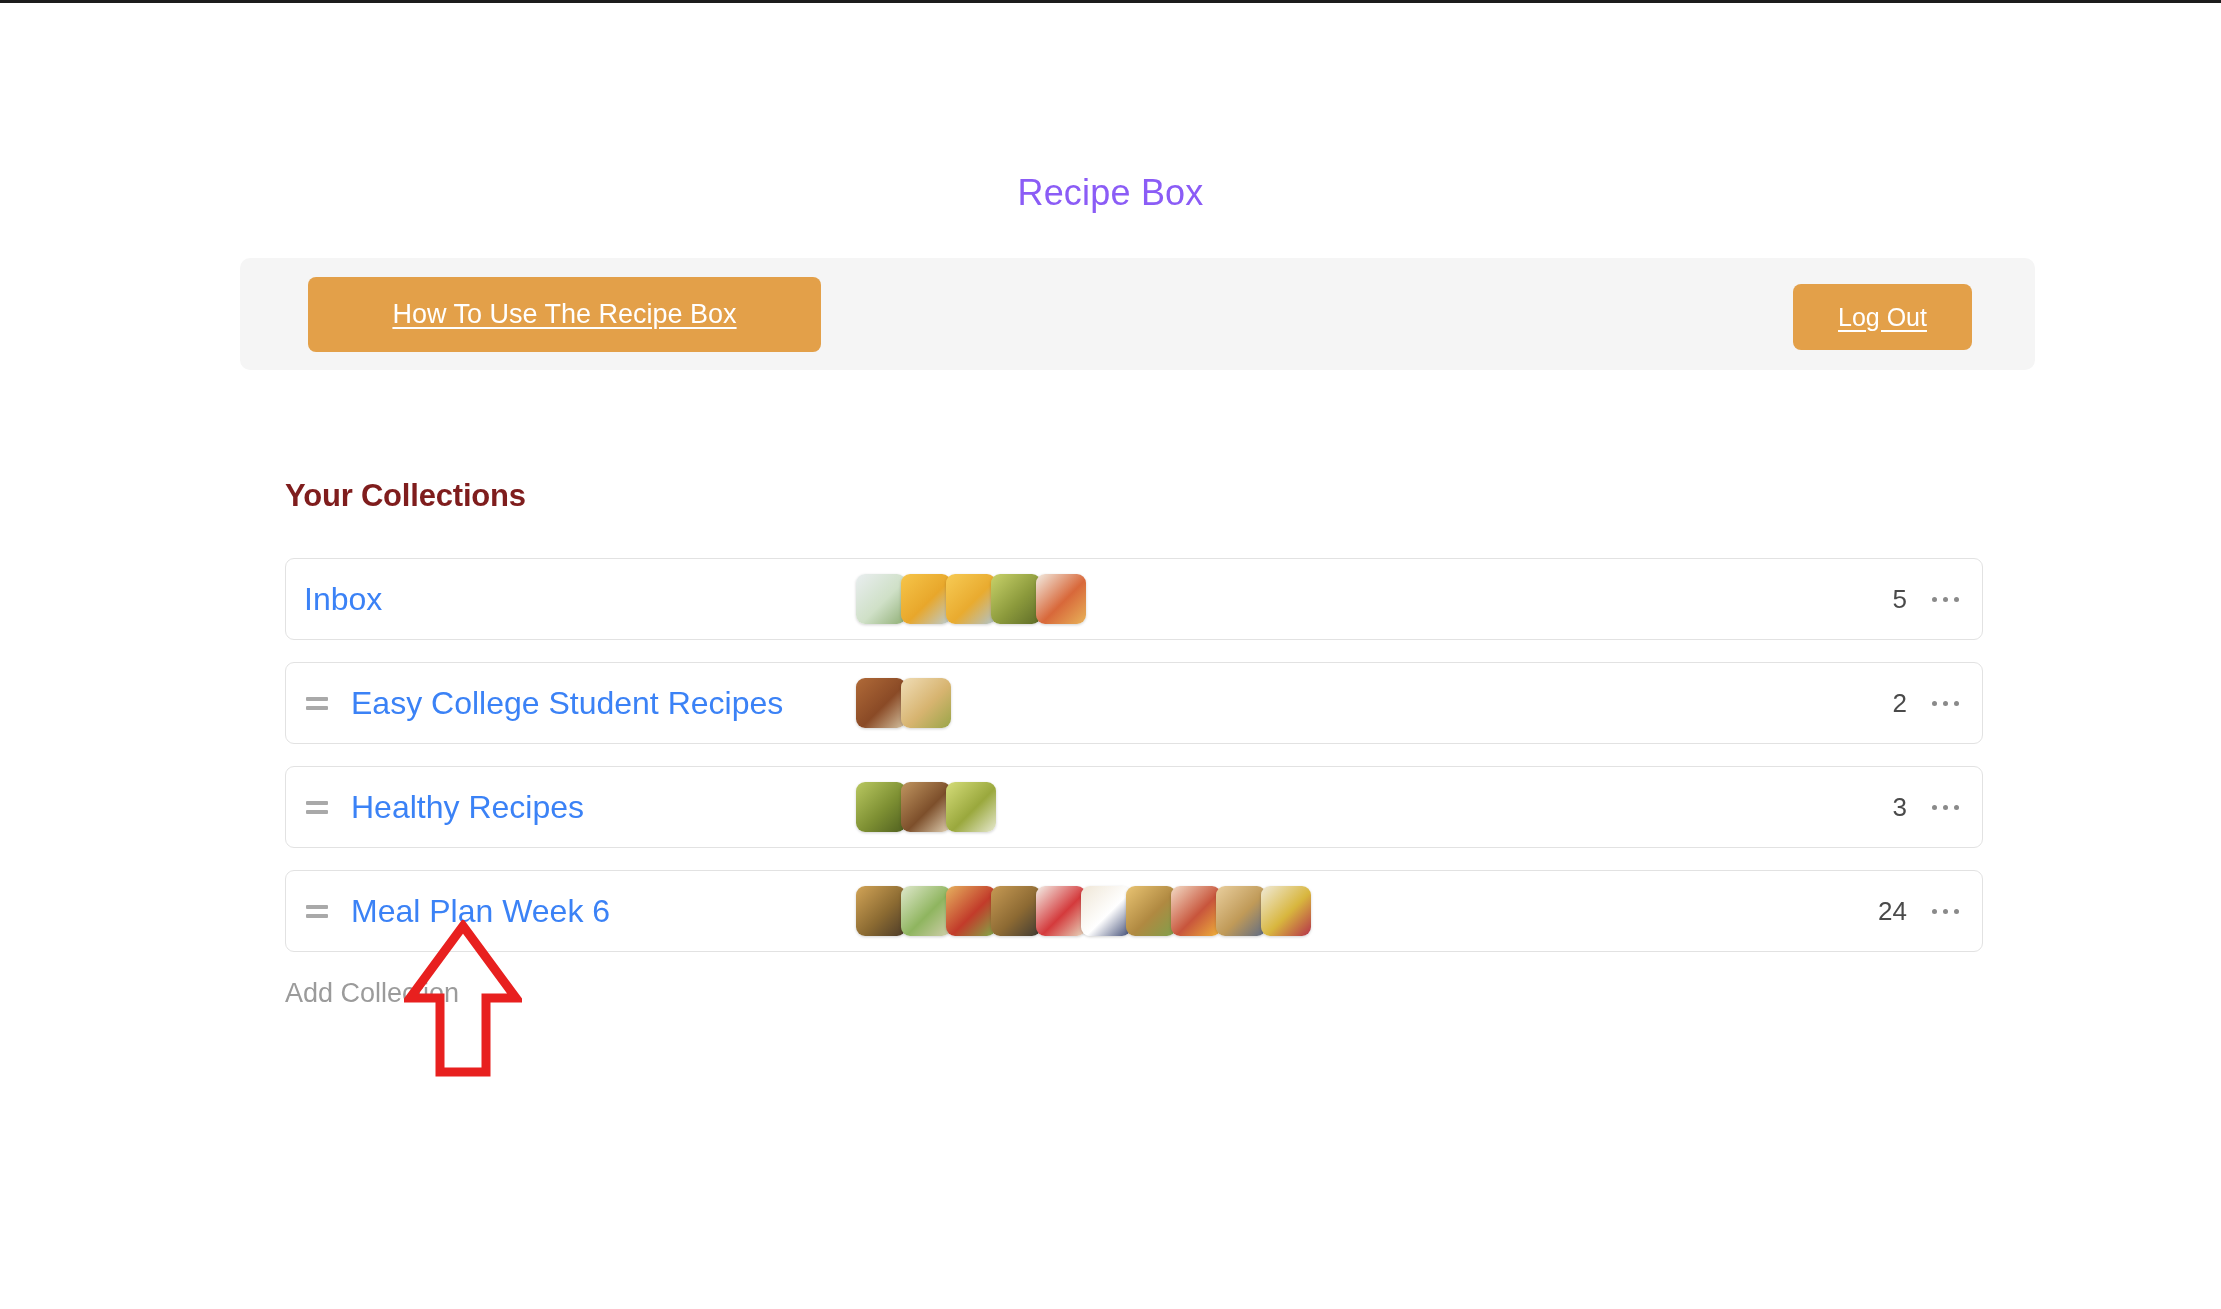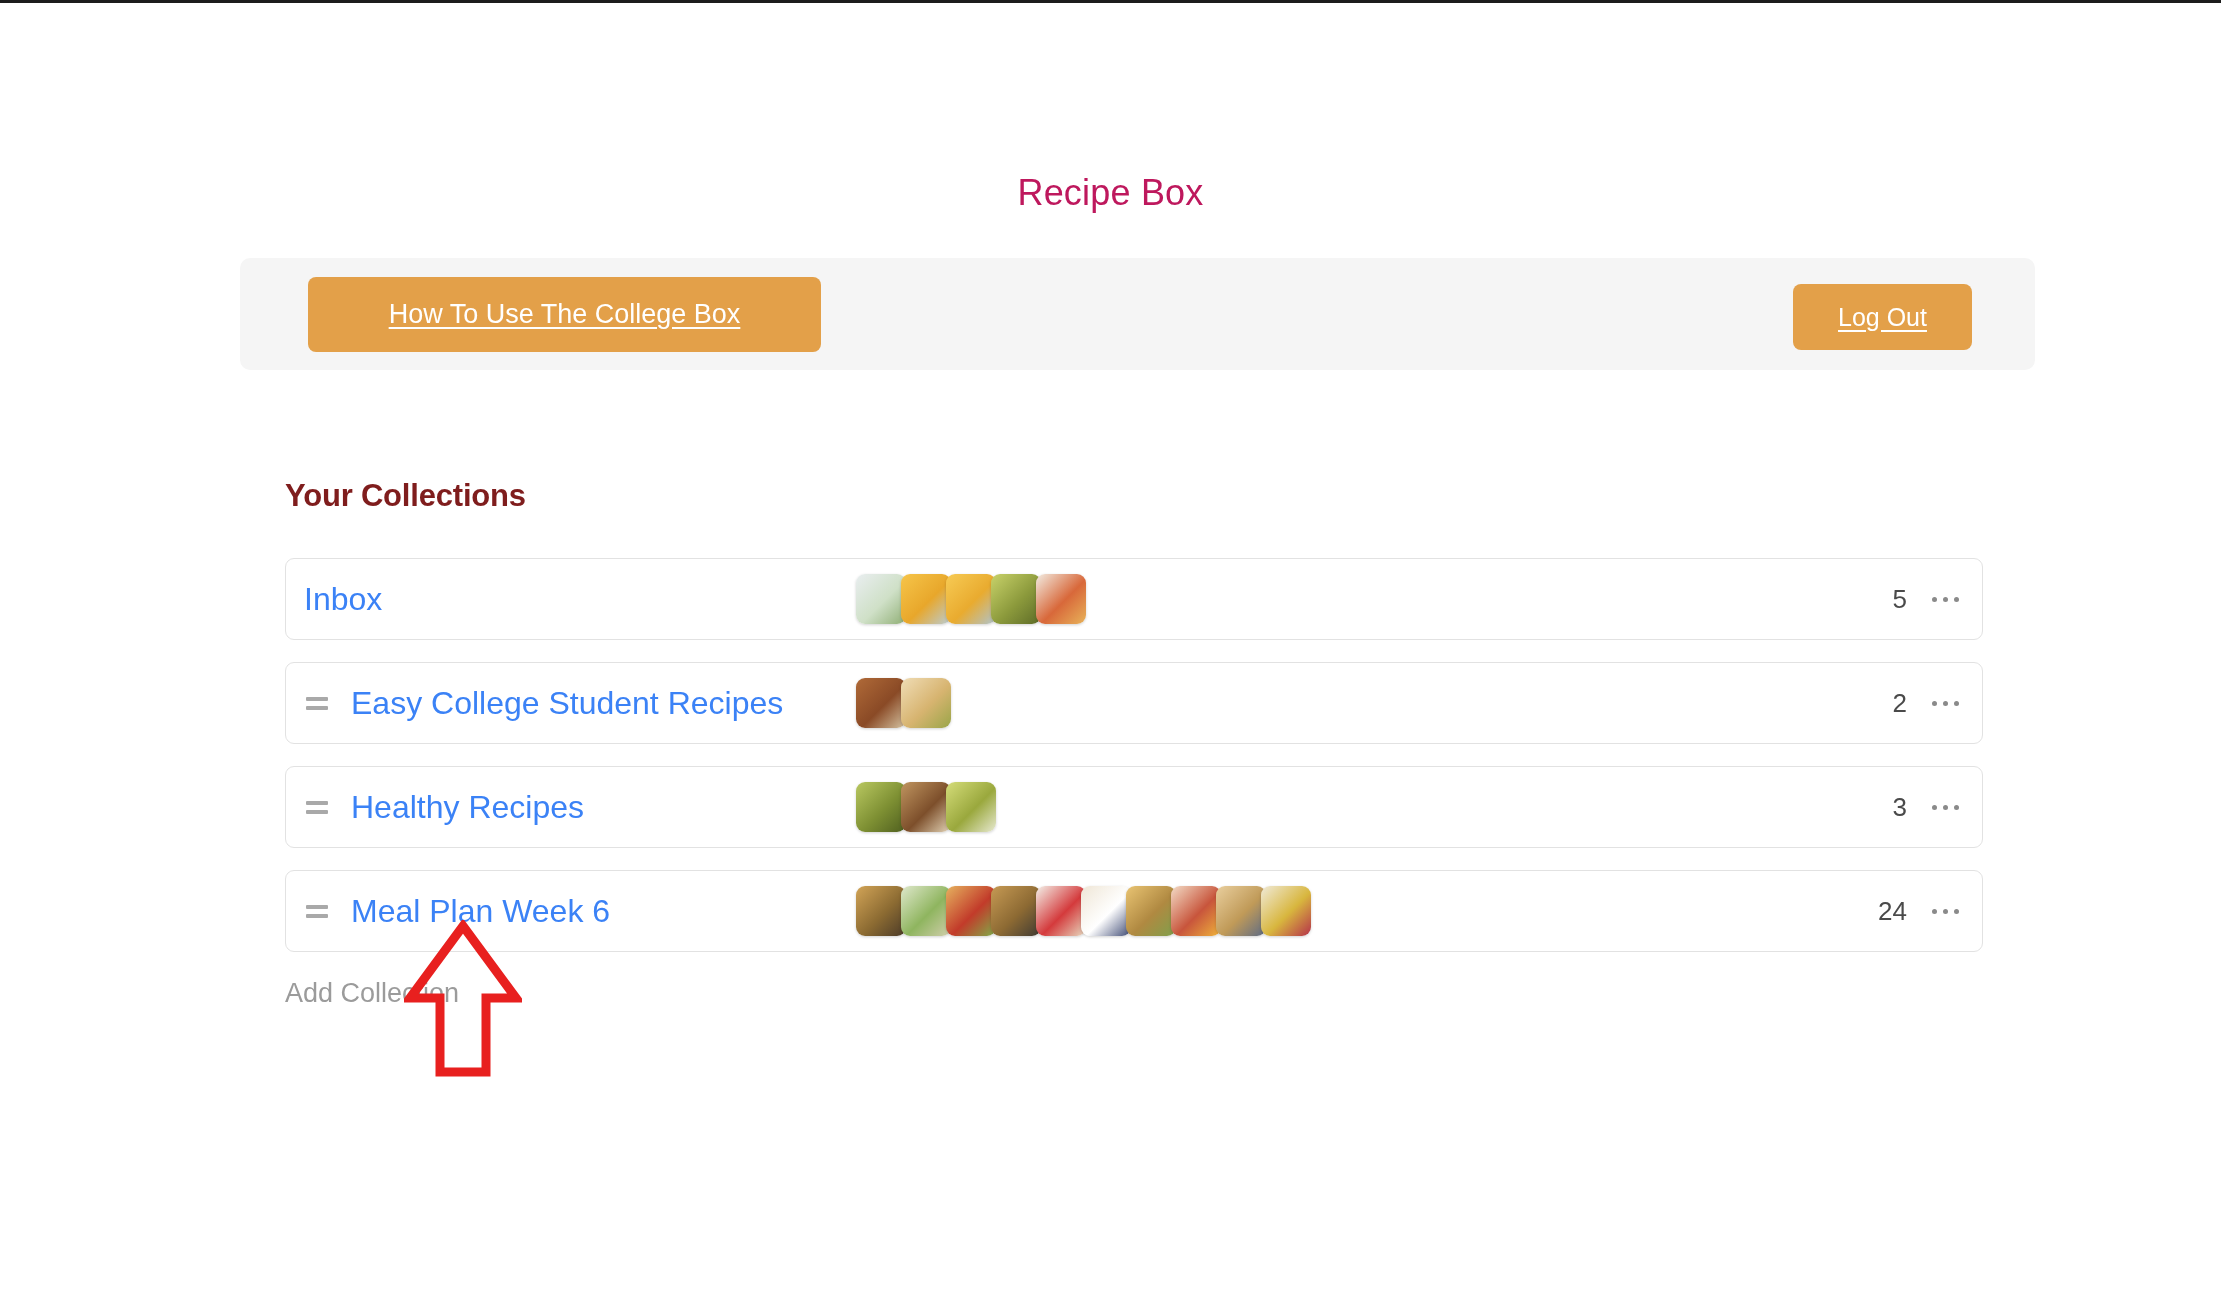--- a/index.html
+++ b/index.html
@@ -31,21 +31,21 @@
   }
 
   
   #page-title {
     position: absolute;
     left: 0; top: 172px;
     width: 2221px;
     text-align: center;
     font-size: 36px;
     font-weight: 400;
-    color: #be185d;
+    color: #8b5cf6;
     letter-spacing: 0.2px;
   }
 
   
   #toolbar {
     position: absolute;
     left: 240px; top: 258px;
     width: 1795px;
     height: 112px;
     background: #f5f5f5;
@@ -204,21 +204,21 @@
 <body>
 
 <div id="page">
 
   <div id="top-rule"></div>
 
   <div id="page-title">Recipe Box</div>
 
   <div id="toolbar">
     <button class="pill-btn" id="how-to-btn">
-      <span class="lbl">How To Use The College Box</span>
+      <span class="lbl">How To Use The Recipe Box</span>
     </button>
     <button class="pill-btn" id="logout-btn">
       <span class="lbl">Log Out</span>
     </button>
   </div>
 
   <div id="collections-heading">Your Collections</div>
 
   <div id="collection-list">
       <div class="collection-row no-handle">

